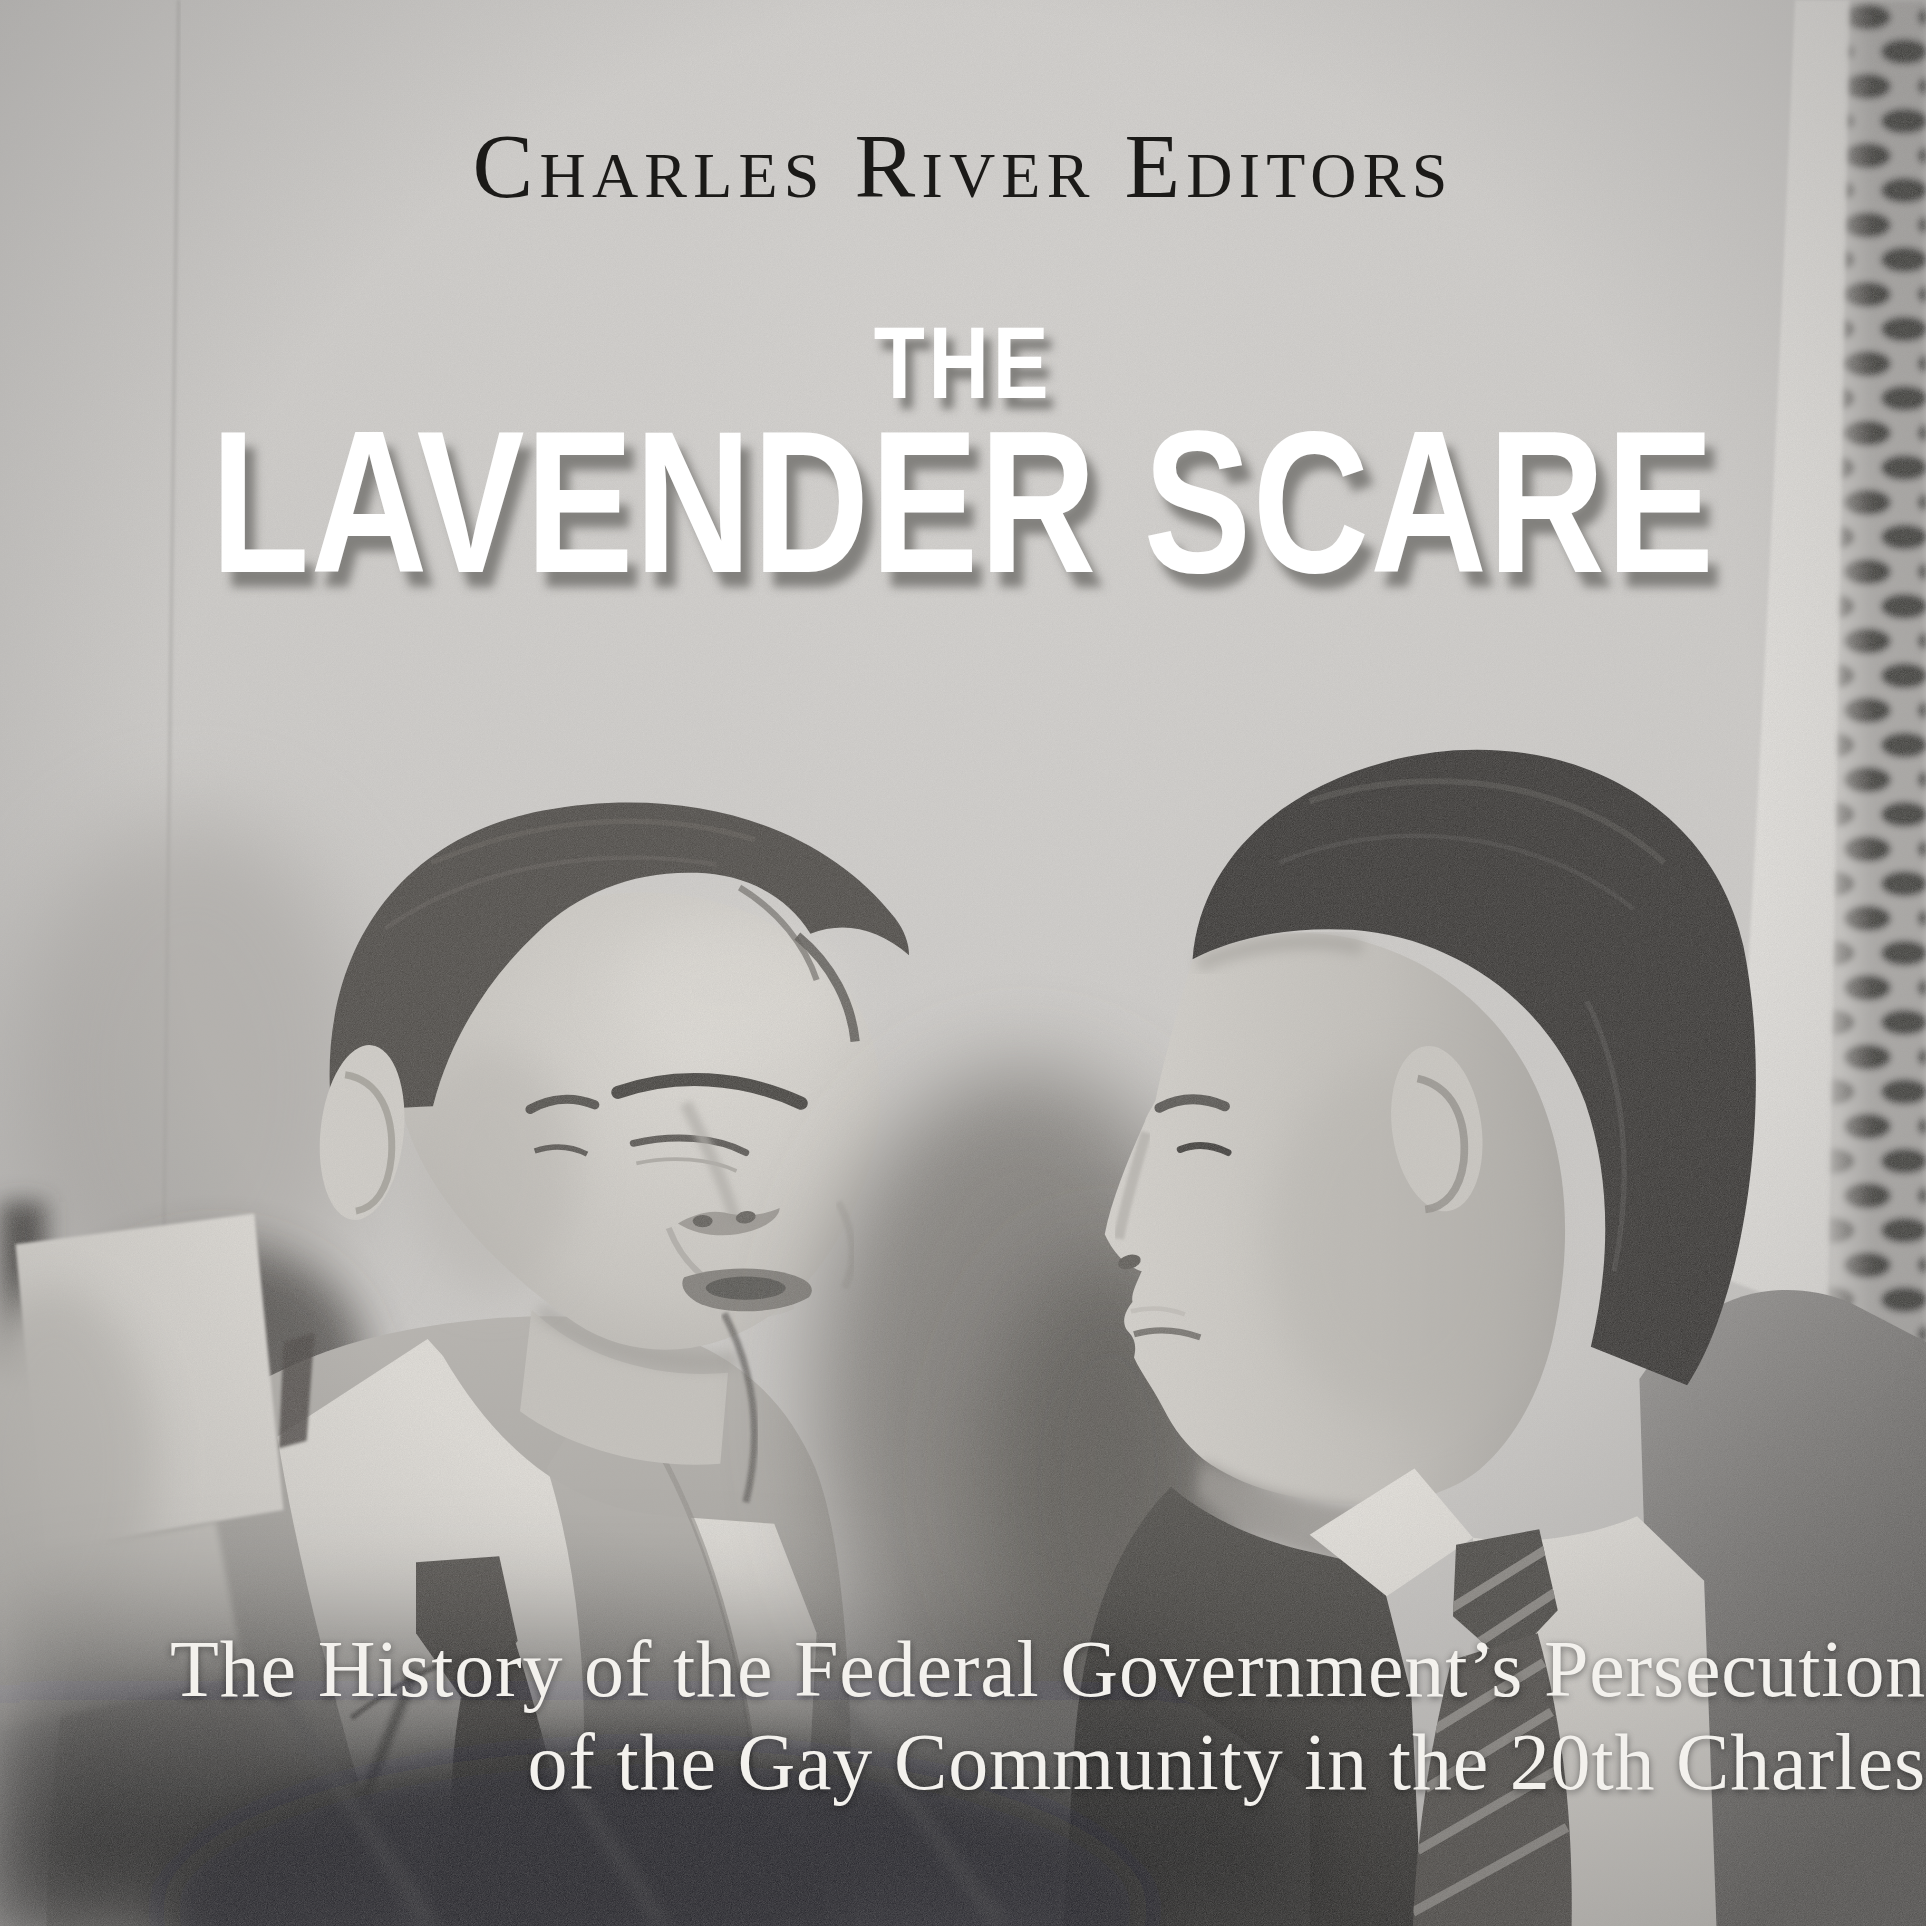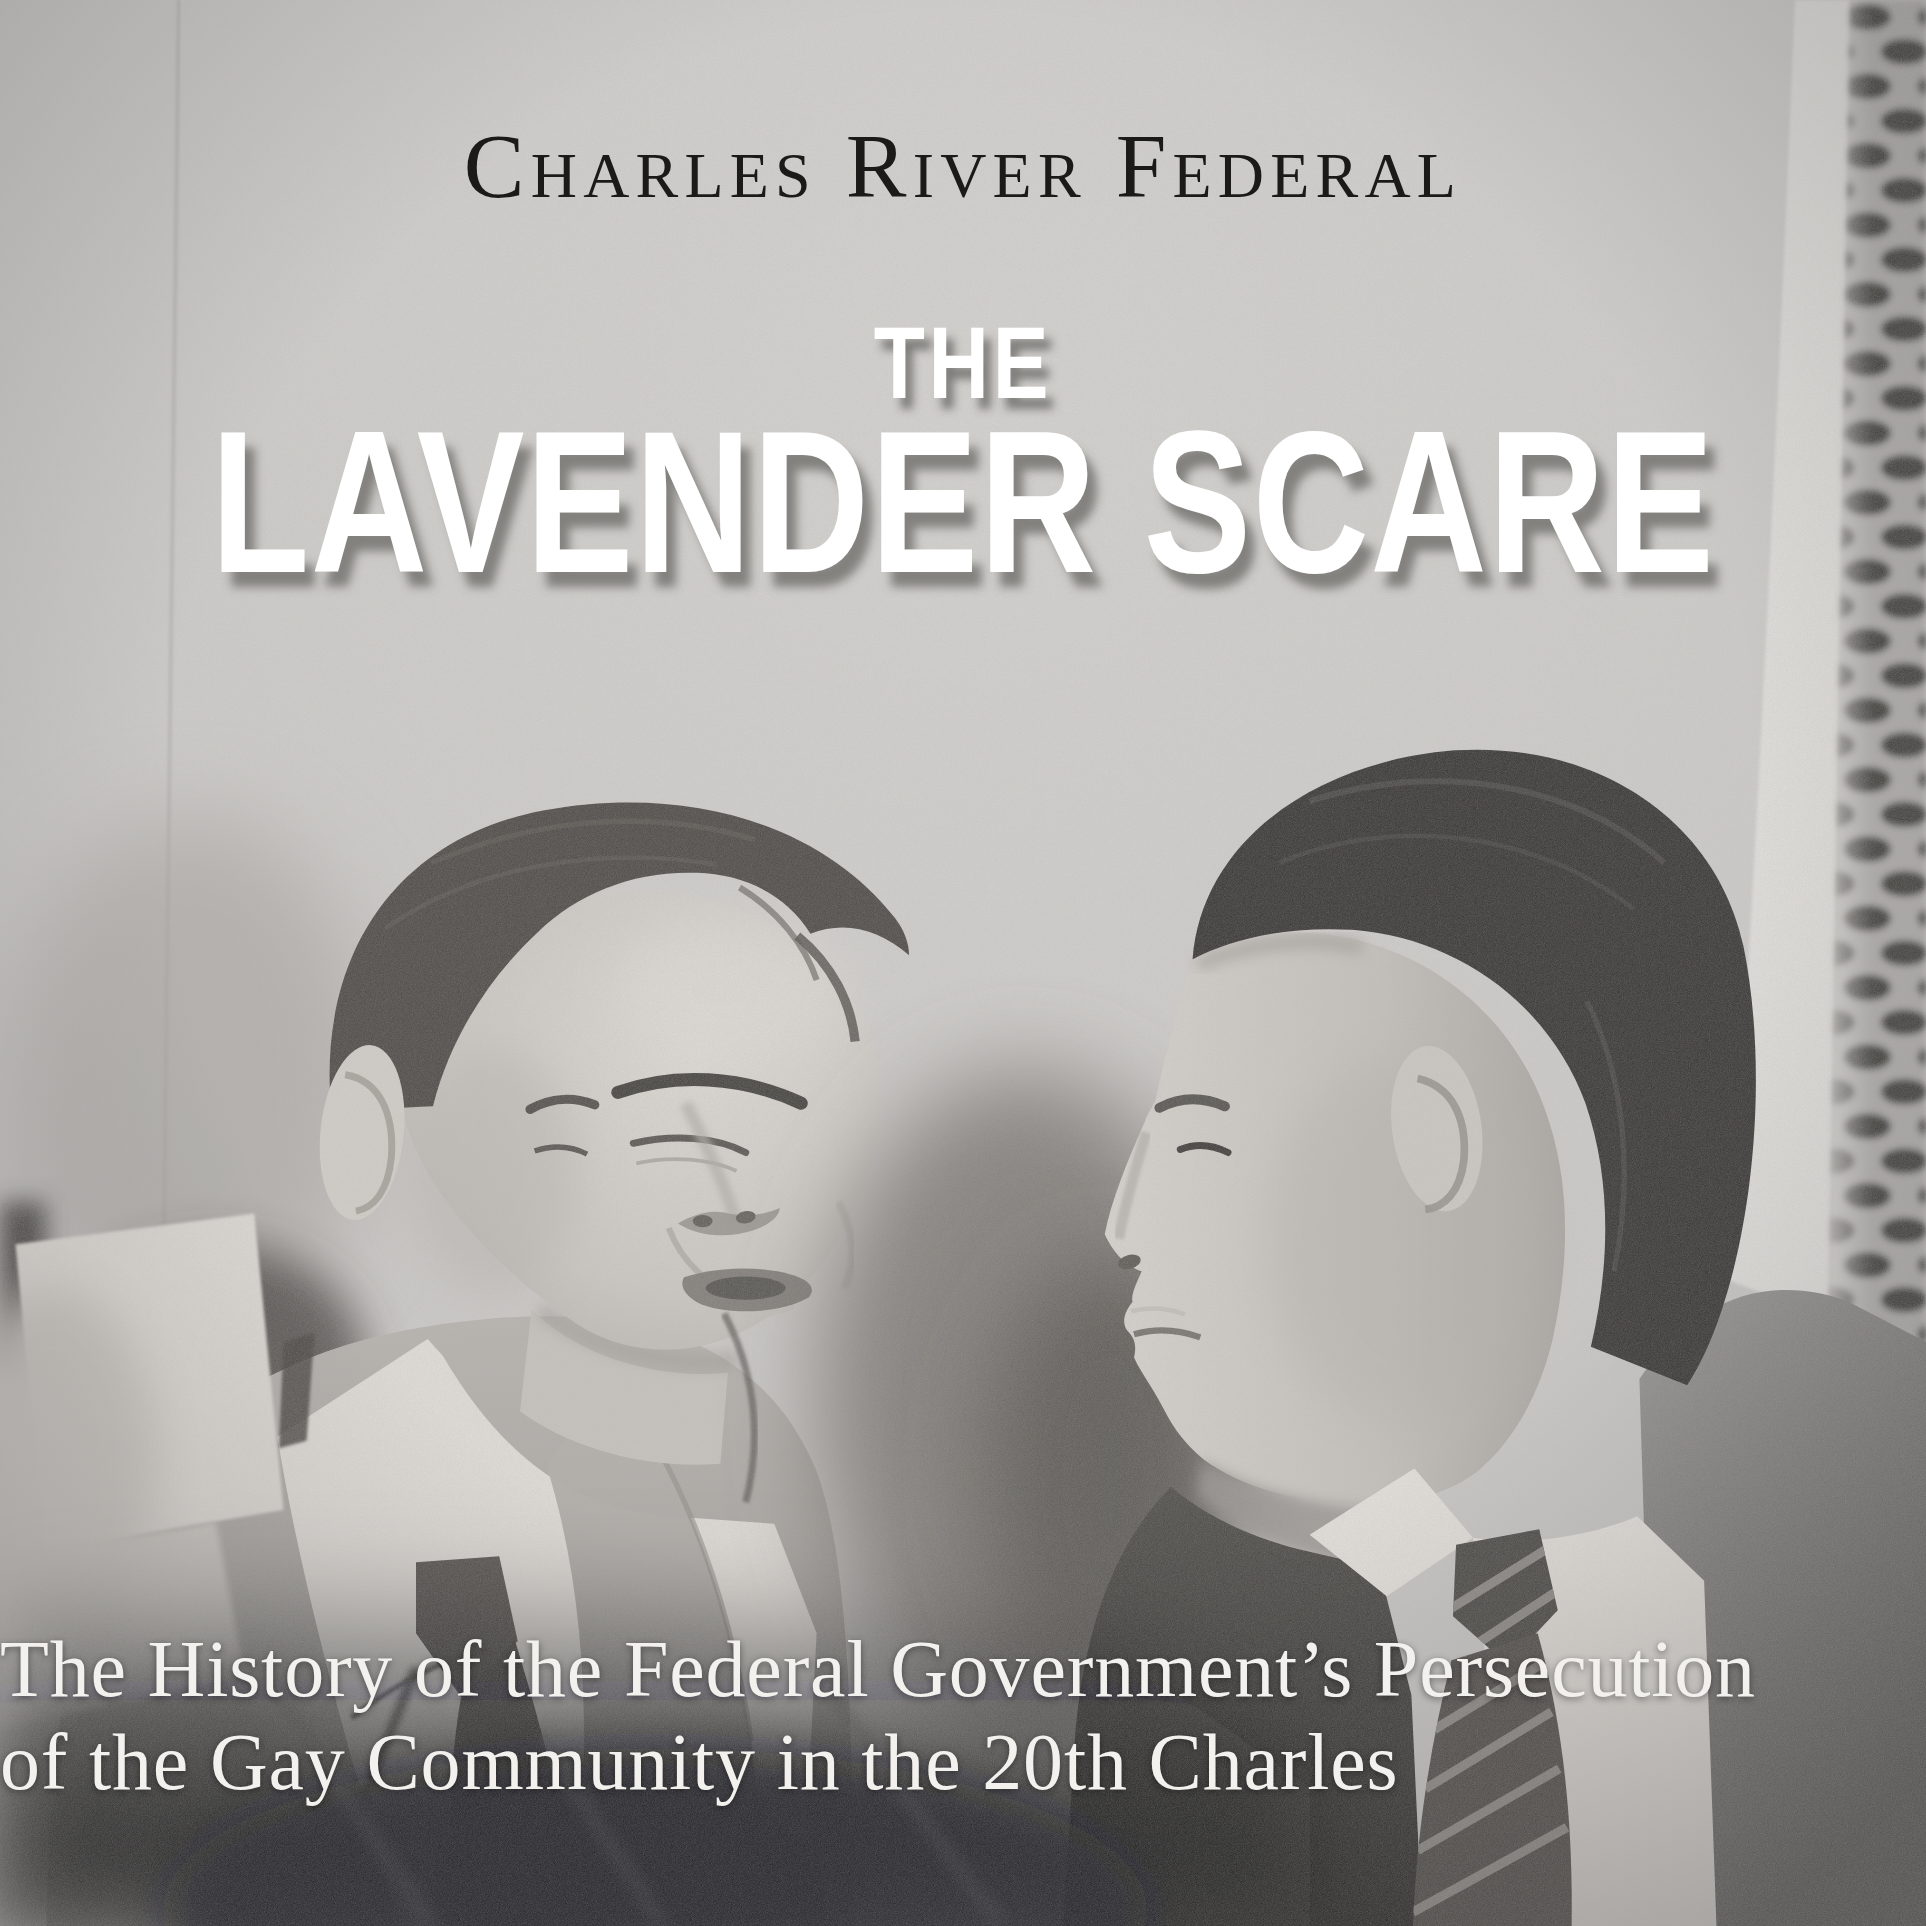--- a/index.html
+++ b/index.html
@@ -18,21 +18,21 @@
     text-shadow:9.2px 10.8px 9.2px rgba(118,116,113,.9);
   }
   .title-main{
     position:absolute;top:401px;left:0;width:1926px;text-align:center;
     font-family:"Liberation Sans",sans-serif;font-weight:bold;line-height:1;
     font-size:202px;color:#ffffff;letter-spacing:1.5px;white-space:nowrap;
     transform:scaleX(.80);transform-origin:50% 50%;
     text-shadow:12.3px 15.4px 10.8px rgba(118,116,113,.85);
   }
   .subtitle{
-    position:absolute;top:1623px;left:0;width:1926px;text-align:left;
+    position:absolute;top:1623px;left:0;width:1926px;text-align:right;
     font-family:"Liberation Serif",serif;font-size:80px;line-height:1.16;
     color:#f3f1ed;letter-spacing:0.8px;
     text-shadow:0 2.3px 7.7px rgba(0,0,0,.45);
   }
 </style>
 </head>
 <body>
 
 <div class="page">
 
@@ -266,21 +266,21 @@
         <path d="M 350 2180 L 560 2500"></path>
         <path d="M 700 2250 L 860 2500"></path>
         <path d="M 1080 2200 L 1300 2500"></path>
       </g>
     </g>
 
     <rect x="0" y="0" width="2500" height="2500" fill="url(#gVig)"></rect>
     <rect x="0" y="0" width="2500" height="2500" filter="url(#fGrain)" opacity=".4"></rect>
   </svg>
 
-  <div class="publisher">Charles River Federal</div>
+  <div class="publisher">Charles River Editors</div>
 
   <div class="title-the">THE</div>
 
   <div class="title-main">LAVENDER SCARE</div>
 
   <div class="subtitle">
     <div>The History of the Federal Government’s Persecution</div>
     <div>of the Gay Community in the 20th Charles</div>
   </div>
 

